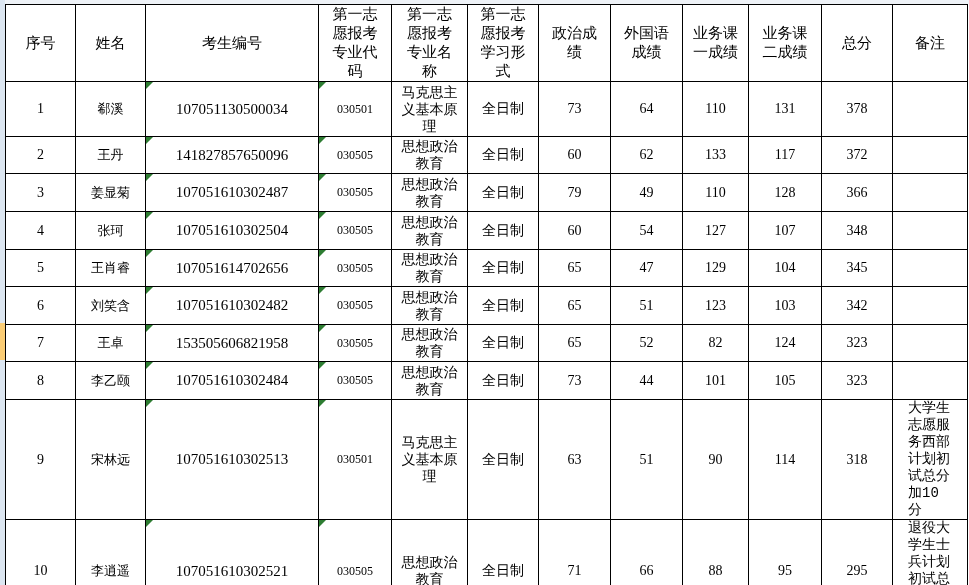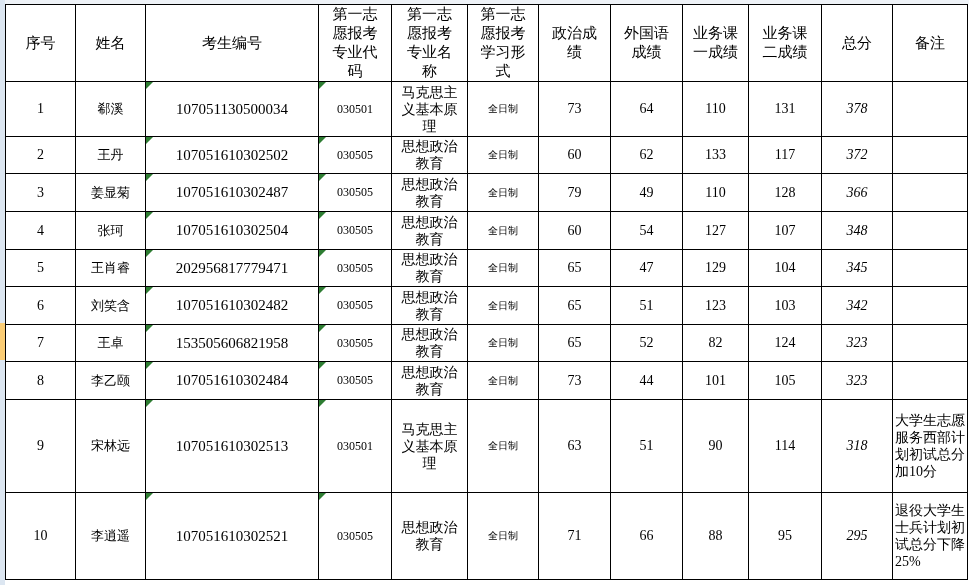--- a/index.html
+++ b/index.html
@@ -31,24 +31,24 @@
   tr.hdr{height:76px;}
   tr.r1{height:55px;} tr.r2{height:37px;} tr.r3{height:38px;} tr.r4{height:38px;}
   tr.r5{height:37px;} tr.r6{height:38px;} tr.r7{height:37px;} tr.r8{height:38px;}
   tr.r9{height:93px;} tr.r10{height:87px;}
 
   td.c-no{font-size:14px;}
   td.c-name{font-size:13px;}
   td.c-cand{font-size:15px;}
   td.c-code{font-size:12px;}
   td.c-majorname{font-size:14px;line-height:17px;padding:0 8px;}
-  td.c-form{font-size:10px;}
+  td.c-form{font-size:14px;}
   td.c-score{font-size:14px;}
-  td.c-total{font-size:14px;font-style:italic;}
-  td.c-remark{font-size:14px;line-height:17px;text-align:left;padding:0 2px;}
+  td.c-total{font-size:14px;}
+  td.c-remark{font-size:14px;line-height:17px;text-align:left;padding:0 15px;font-family:Liberation Mono, monospace;}
 
   .tri{
     position:absolute;top:0;left:0;width:0;height:0;
     border-top:7px solid #2e7d32;border-right:7px solid transparent;
   }
 </style>
 </head>
 <body>
 
 <div class="left-strip">
@@ -98,21 +98,21 @@
     <td class="c-score">64</td>
     <td class="c-score">110</td>
     <td class="c-score">131</td>
     <td class="c-total">378</td>
     <td class="c-remark"></td>
   </tr>
 
   <tr class="r2">
     <td class="c-no">2</td>
     <td class="c-name">王丹</td>
-    <td class="c-cand"><span class="tri"></span><span>107051610302502</span></td>
+    <td class="c-cand"><span class="tri"></span><span>141827857650096</span></td>
     <td class="c-code"><span class="tri"></span><span>030505</span></td>
     <td class="c-majorname">思想政治教育</td>
     <td class="c-form">全日制</td>
     <td class="c-score">60</td>
     <td class="c-score">62</td>
     <td class="c-score">133</td>
     <td class="c-score">117</td>
     <td class="c-total">372</td>
     <td class="c-remark"></td>
   </tr>
@@ -143,21 +143,21 @@
     <td class="c-score">54</td>
     <td class="c-score">127</td>
     <td class="c-score">107</td>
     <td class="c-total">348</td>
     <td class="c-remark"></td>
   </tr>
 
   <tr class="r5">
     <td class="c-no">5</td>
     <td class="c-name">王肖睿</td>
-    <td class="c-cand"><span class="tri"></span><span>202956817779471</span></td>
+    <td class="c-cand"><span class="tri"></span><span>107051614702656</span></td>
     <td class="c-code"><span class="tri"></span><span>030505</span></td>
     <td class="c-majorname">思想政治教育</td>
     <td class="c-form">全日制</td>
     <td class="c-score">65</td>
     <td class="c-score">47</td>
     <td class="c-score">129</td>
     <td class="c-score">104</td>
     <td class="c-total">345</td>
     <td class="c-remark"></td>
   </tr>

